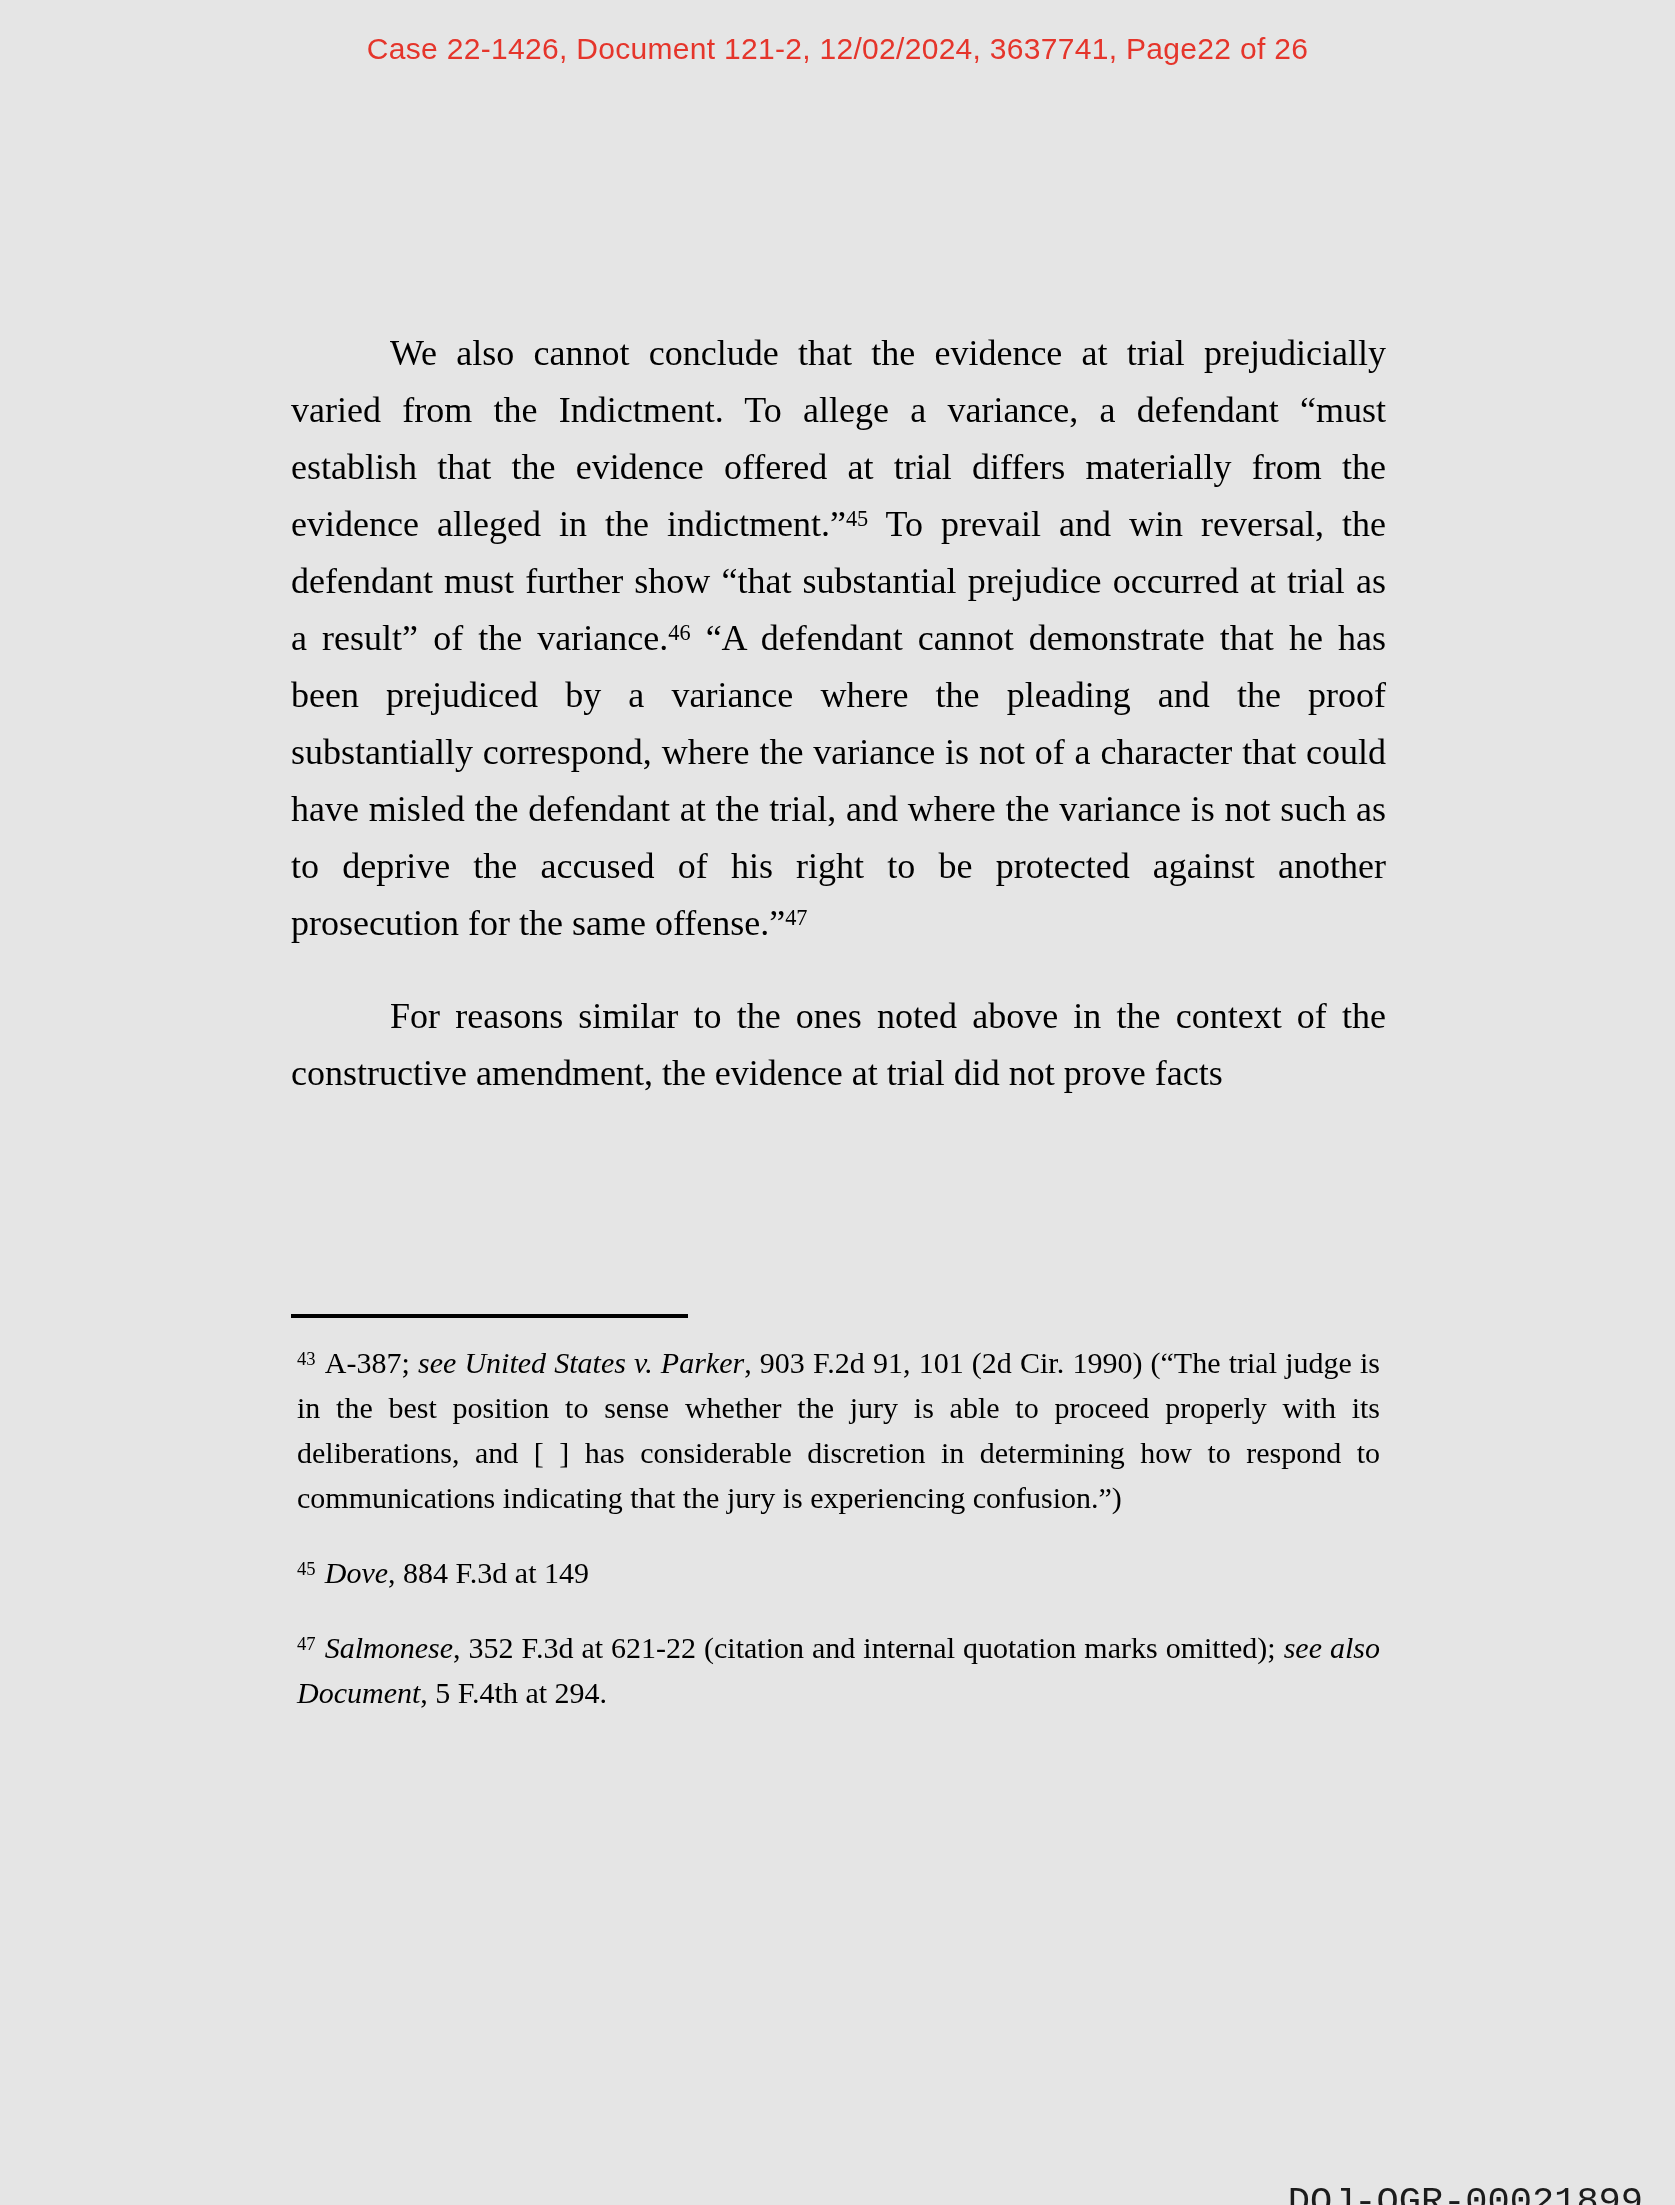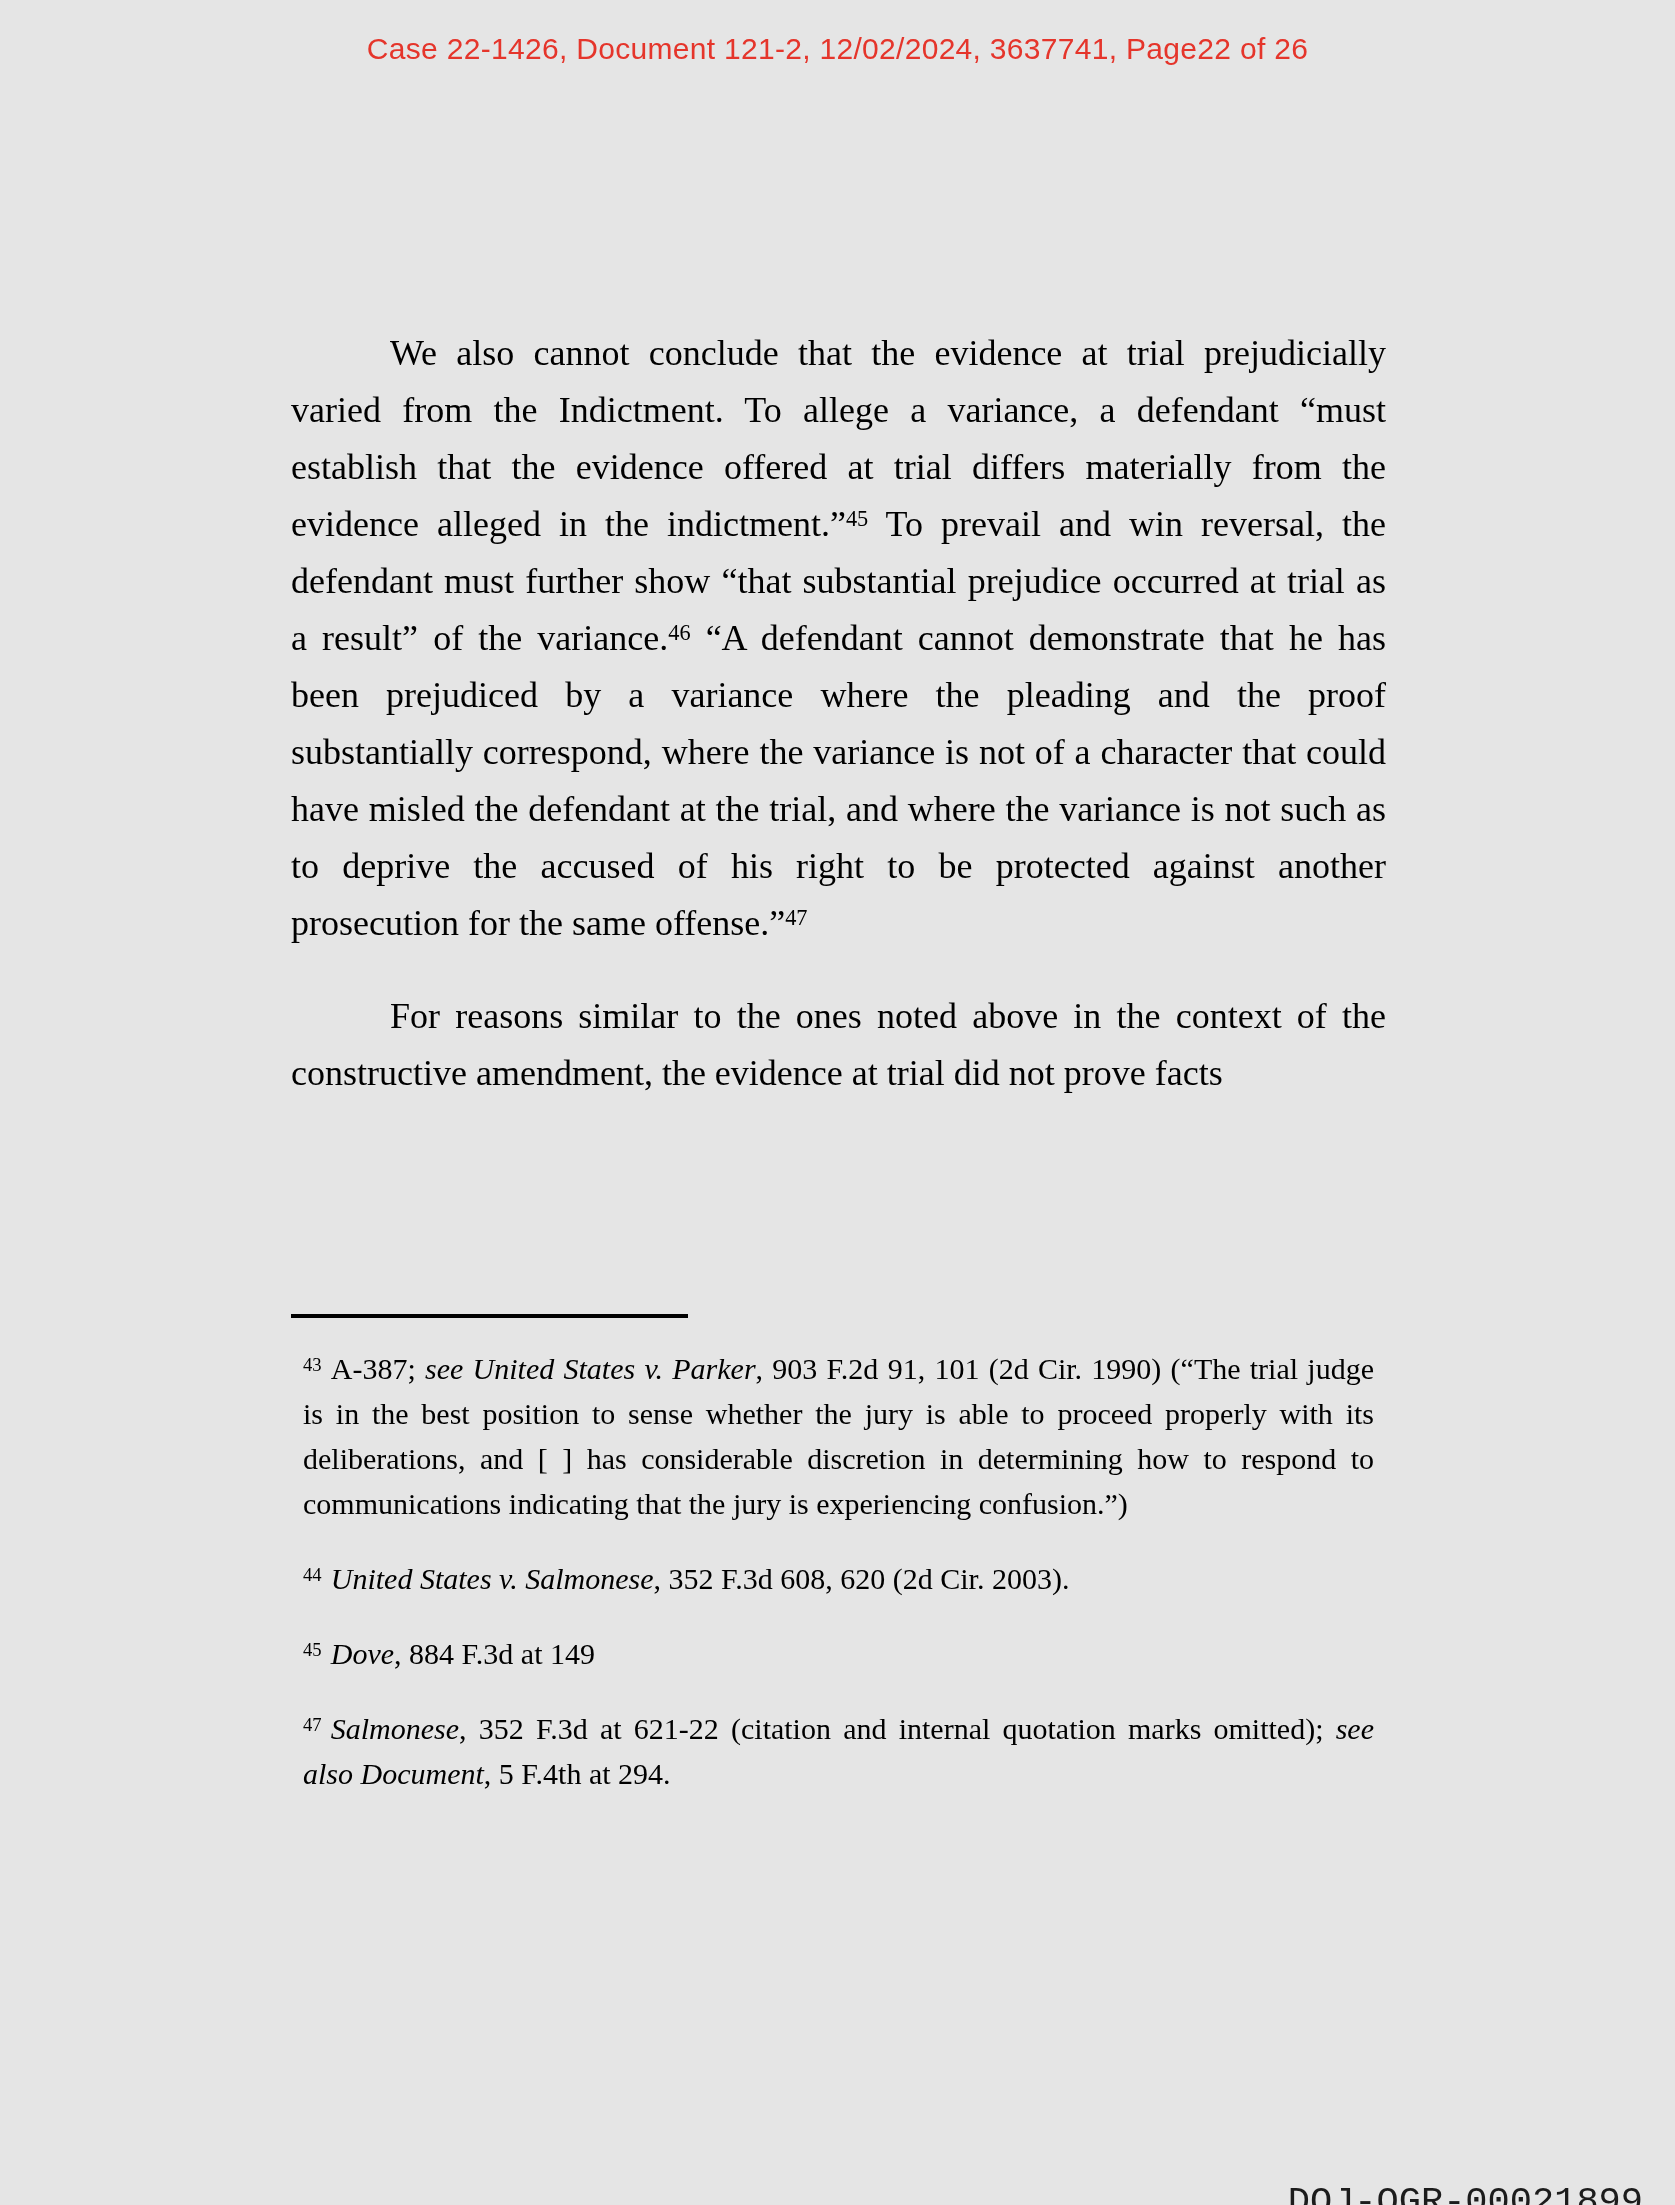--- a/index.html
+++ b/index.html
@@ -56,21 +56,21 @@
   }
   .footnotes {
     position: absolute;
     top: 1334px;
     left: 291px;
     width: 1095px;
     font-size: 30px;
     line-height: 45px;
     text-align: justify;
   }
-  .footnote { margin: 12px; }
+  .footnote { margin: 6px; }
   .footnote + .footnote { margin-top: 30px; }
   .fn-marker { margin-right: 9.2px; }
   .page-number {
     position: absolute;
     top: 2027px;
     left: 0;
     width: 100%;
     text-align: center;
     font-size: 34px;
   }
@@ -94,21 +94,20 @@
 
   <div class="body-text">
       <p class="para indent"><span>We also cannot conclude that the evidence at trial prejudicially varied from the Indictment. To allege a variance, a defendant “must establish that the evidence offered at trial differs materially from the evidence alleged in the indictment.”</span><sup class="body-sup">45</sup><span> To prevail and win reversal, the defendant must further show “that substantial prejudice occurred at trial as a result” of the variance.</span><sup class="body-sup">46</sup><span> “A defendant cannot demonstrate that he has been prejudiced by a variance where the pleading and the proof substantially correspond, where the variance is not of a character that could have misled the defendant at the trial, and where the variance is not such as to deprive the accused of his right to be protected against another prosecution for the same offense.”</span><sup class="body-sup">47</sup></p>
       <p class="para indent"><span>For reasons similar to the ones noted above in the context of the constructive amendment, the evidence at trial did not prove facts</span></p>
     </div>
 
   <div class="fn-sep"></div>
 
   <div class="footnotes">
       <div class="footnote"><sup class="body-sup fn-marker">43</sup><span>A-387; </span><em>see United States v. Parker</em><span>, 903 F.2d 91, 101 (2d Cir. 1990) (“The trial judge is in the best position to sense whether the jury is able to proceed properly with its deliberations, and [ ] has considerable discretion in determining how to respond to communications indicating that the jury is experiencing confusion.”)</span></div>
-      <div class="footnote"><sup class="body-sup fn-marker">44</sup><em>United States v. Salmonese</em><span>, 352 F.3d 608, 620 (2d Cir. 2003).</span></div>
       <div class="footnote"><sup class="body-sup fn-marker">45</sup><em>Dove</em><span>, 884 F.3d at 149</span></div>
       <div class="footnote"><sup class="body-sup fn-marker">47</sup><em>Salmonese</em><span>, 352 F.3d at 621-22 (citation and internal quotation marks omitted); </span><em>see also</em><span> </span><em>Document</em><span>, 5 F.4th at 294.</span></div>
     </div>
 
 
   <div class="bates">DOJ-OGR-00021899</div>
 </div>
 
 
 </body></html>

